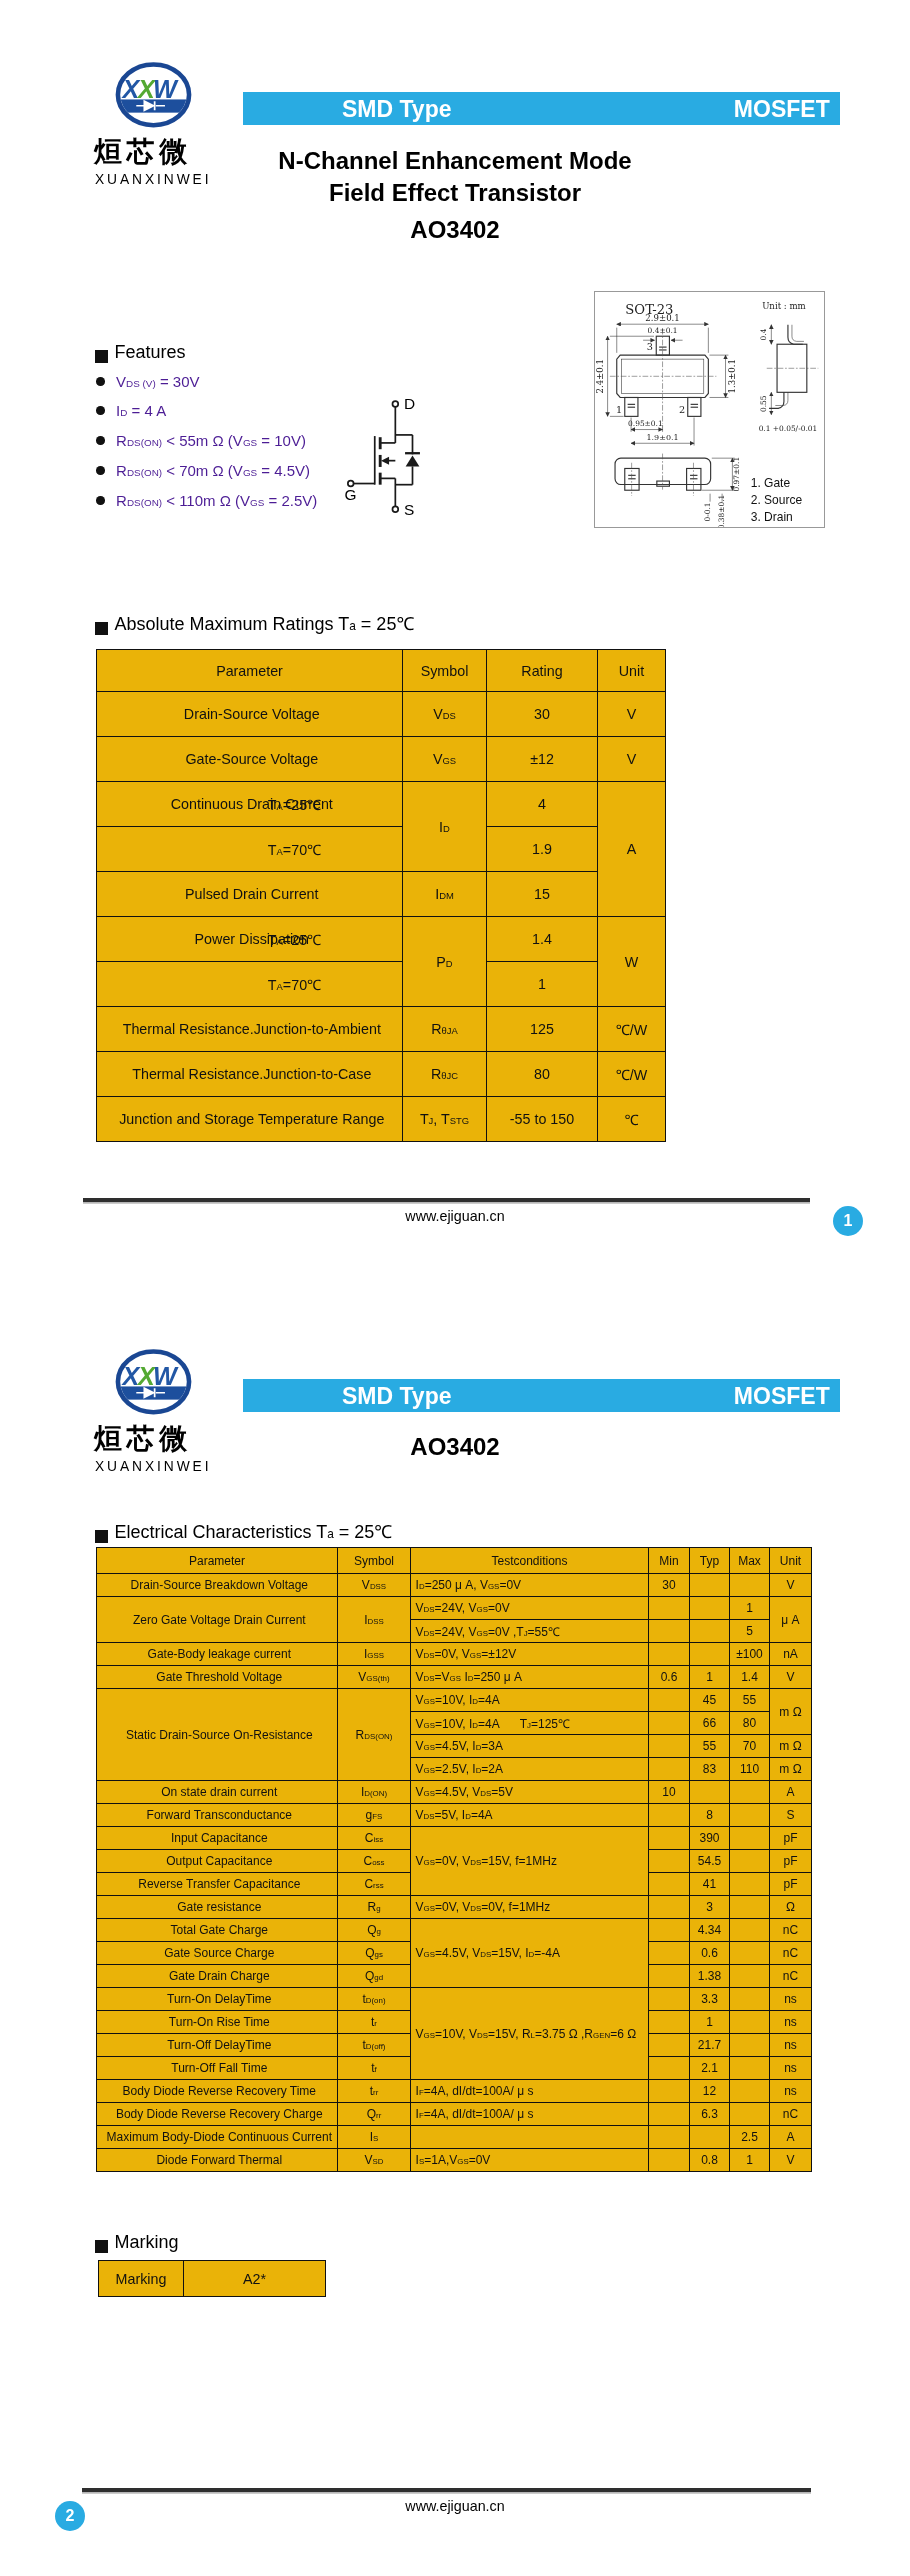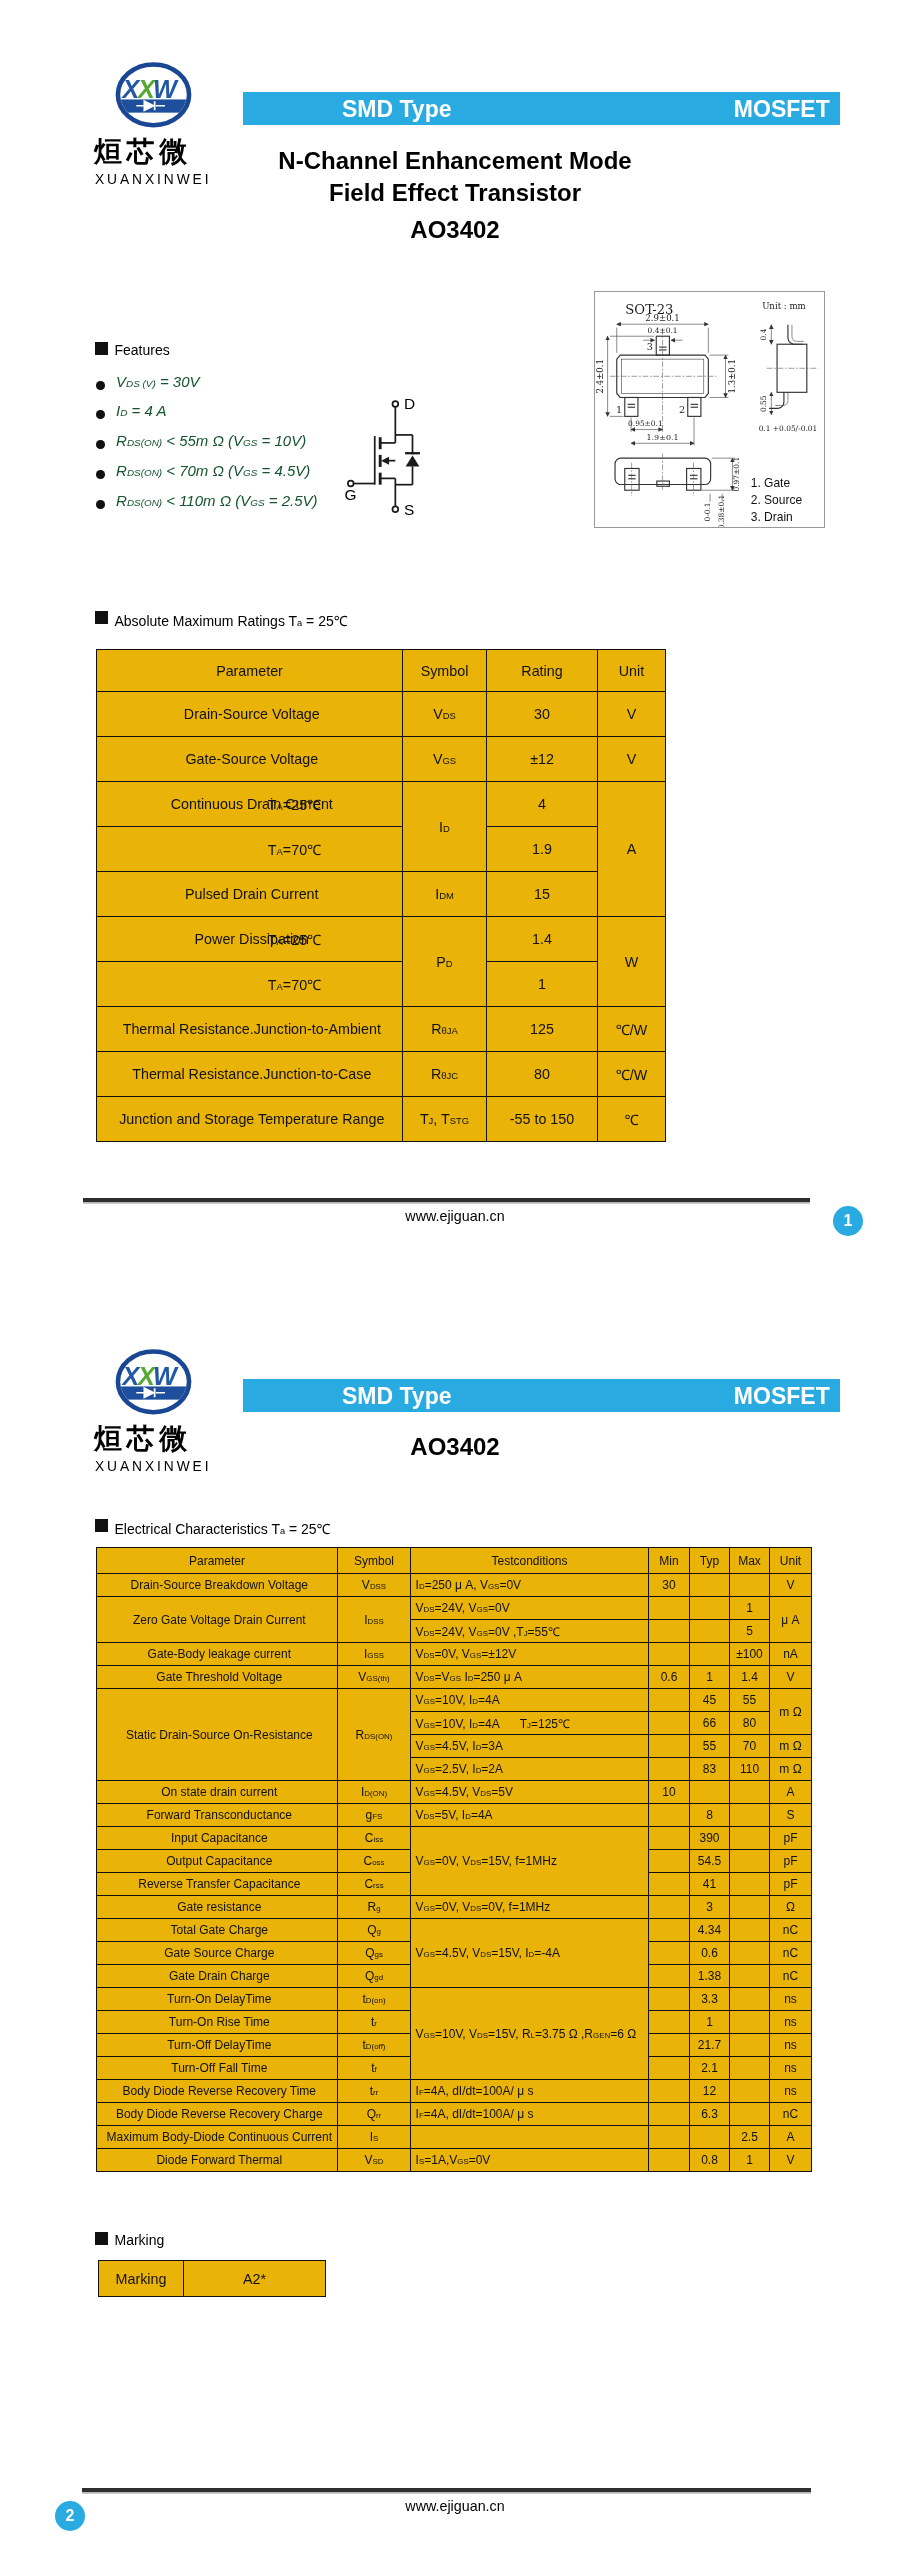--- a/index.html
+++ b/index.html
@@ -10,24 +10,24 @@
   
   .banner{background:#29abe2;color:#fff;font-weight:bold;font-size:23px;}
   .banner .bl{position:absolute;left:99px;top:50%;transform:translateY(-50%);}
   .banner .br{position:absolute;right:10.3px;top:50%;transform:translateY(-50%);}
   
   .cnname{font-weight:bold;font-size:28px;letter-spacing:4.6px;color:#000;}
   .latname{font-size:13.8px;letter-spacing:2.9px;color:#000;}
   
   .title{left:0;width:910px;text-align:center;font-weight:bold;font-size:24px;color:#000;}
   
-  .sechead{display:flex;align-items:flex-start;font-size:14px;color:#000;}
+  .sechead{display:flex;align-items:flex-end;font-size:18px;color:#000;}
   .sechead .sq{width:12.6px;height:12.6px;background:#111;margin-right:6.9px;flex:none;}
   
-  .feat{display:flex;align-items:flex-end;font-size:15px;color:#14532d;font-style:italic;}
+  .feat{display:flex;align-items:center;font-size:15px;color:#4c1d95;}
   .feat .dot{width:8.6px;height:8.6px;border-radius:50%;background:#111;margin-right:11.5px;flex:none;}
   
   table{border-collapse:collapse;table-layout:fixed;}
   .dstable{border:1.7px solid #111;background:#eab308;}
   .dstable td{border:1.1px solid #111;text-align:center;padding:0 2.3px;white-space:nowrap;overflow:hidden;}
   .t1{font-size:14.3px;}
   .t1 tr{height:45px;}
   .t1 tr.hdr{height:42px;}
   .t2{font-size:12px;}
   .t2 tr{height:23px;}

